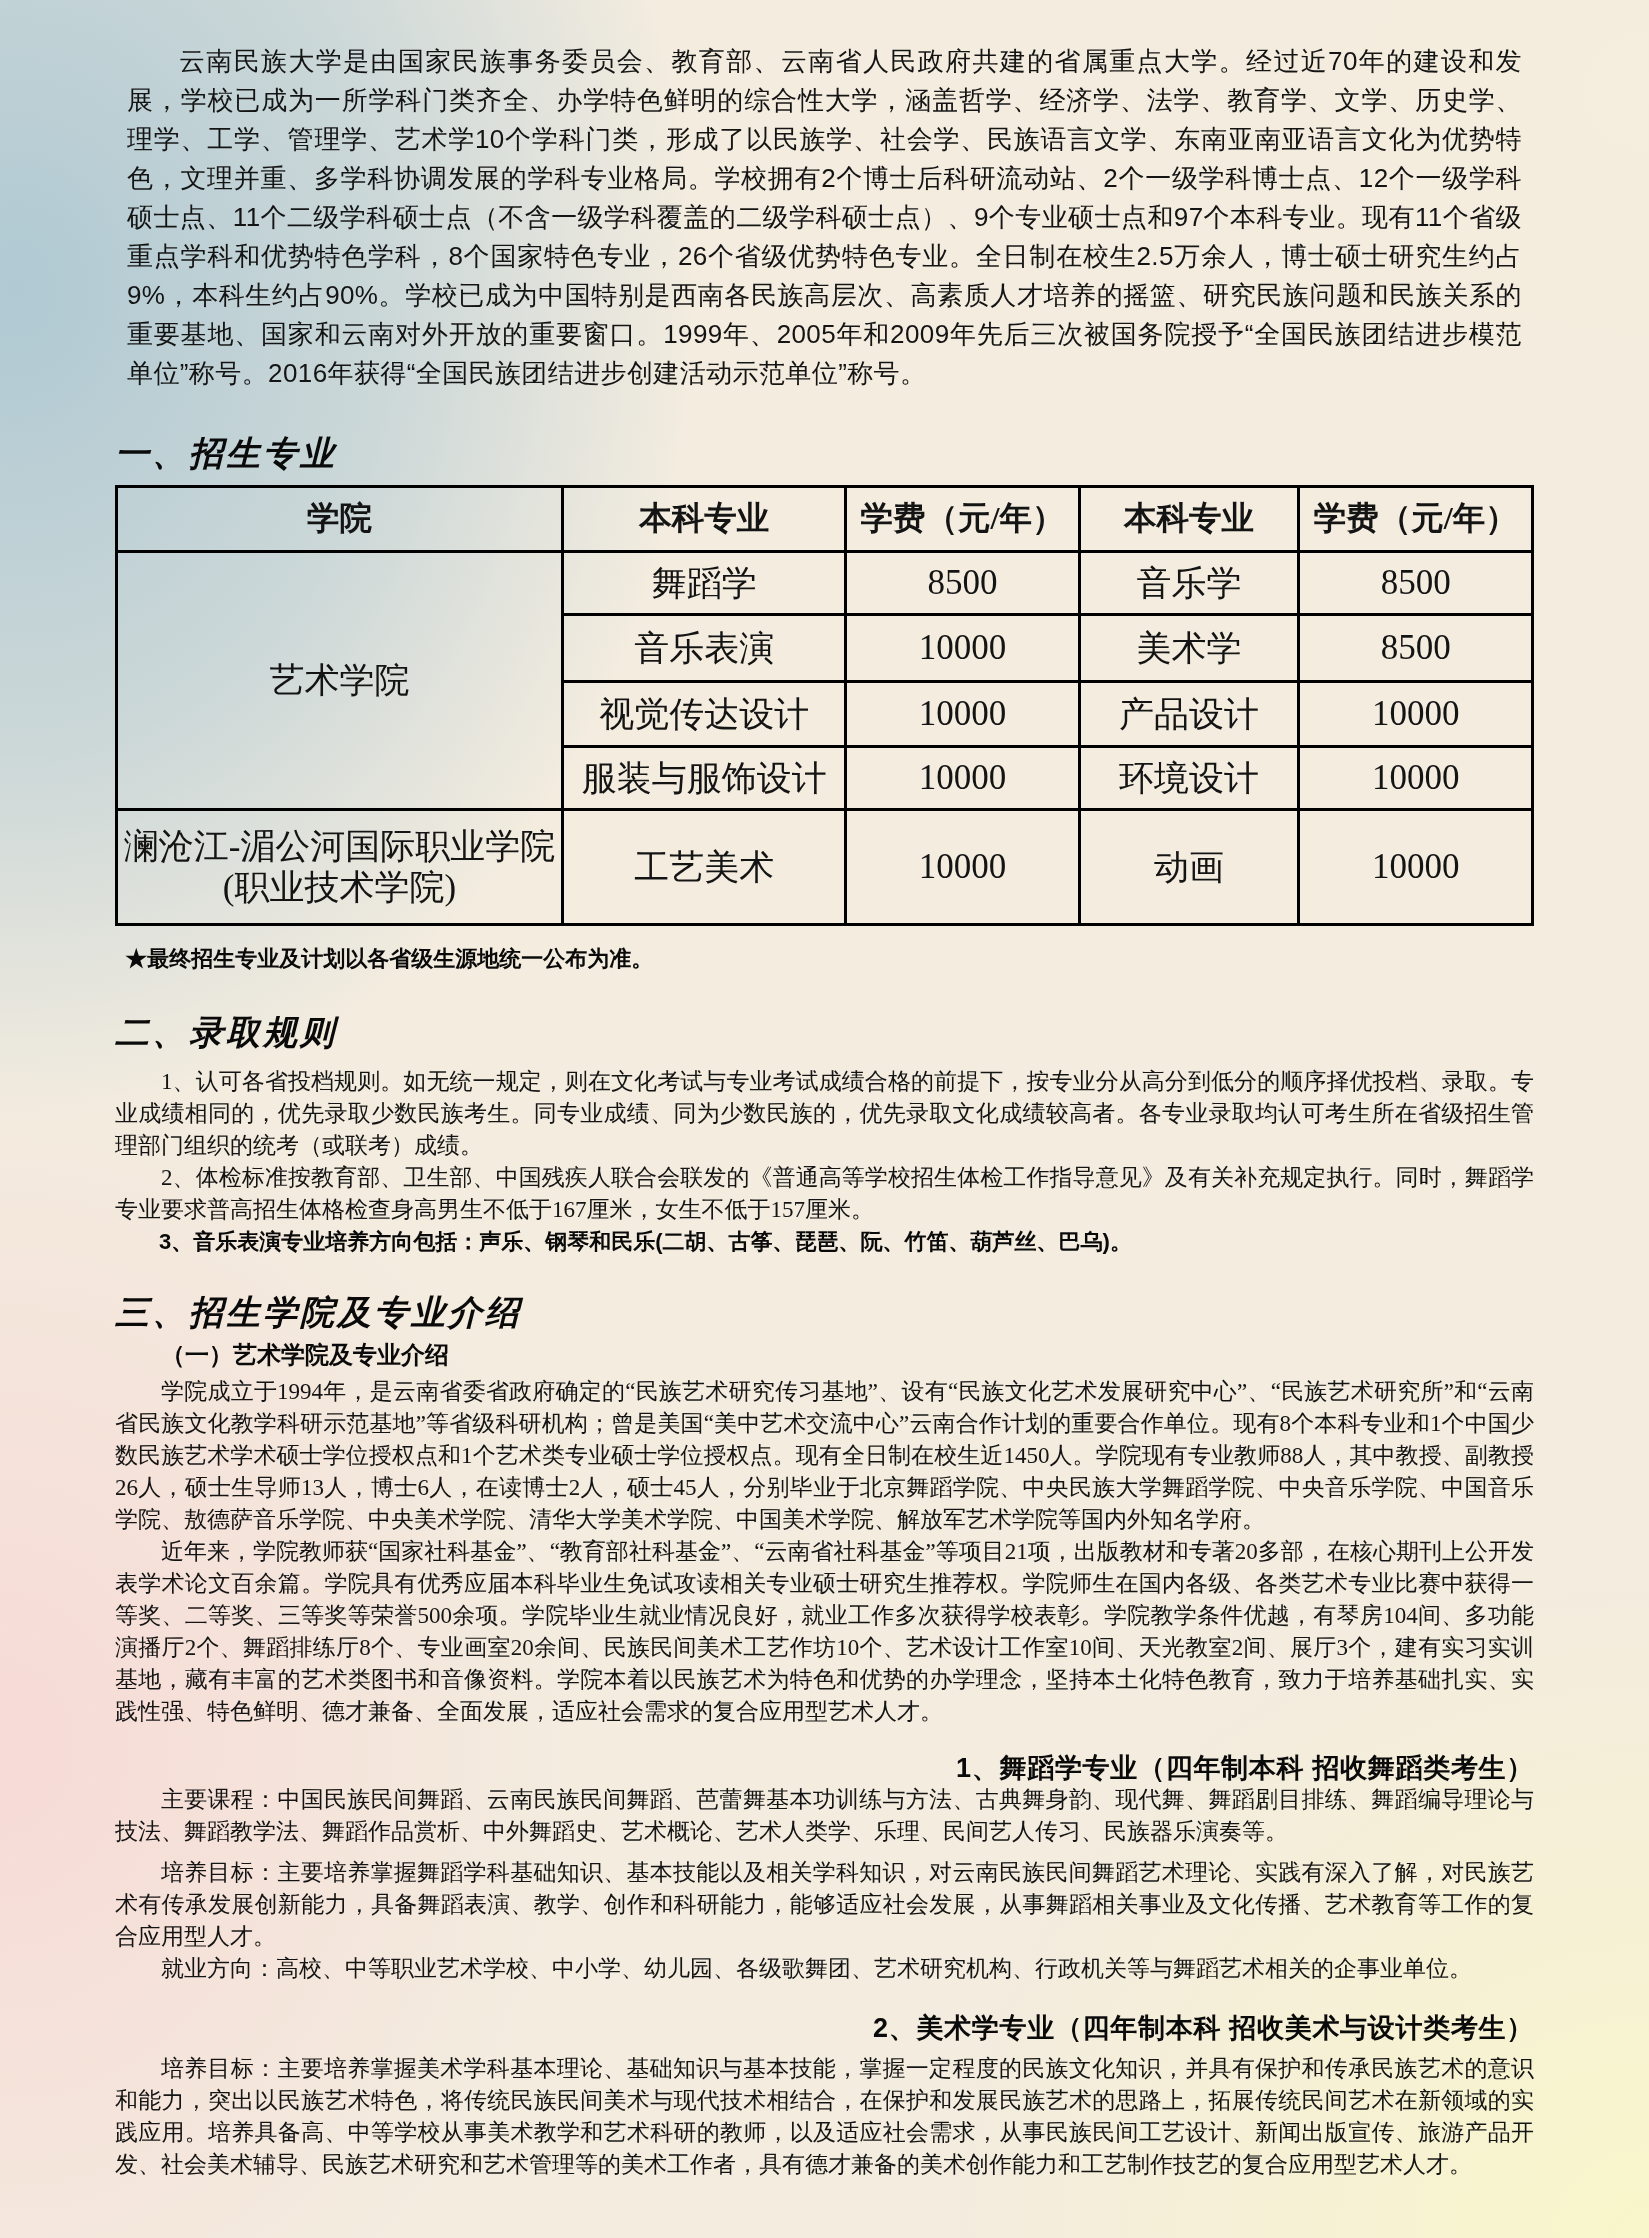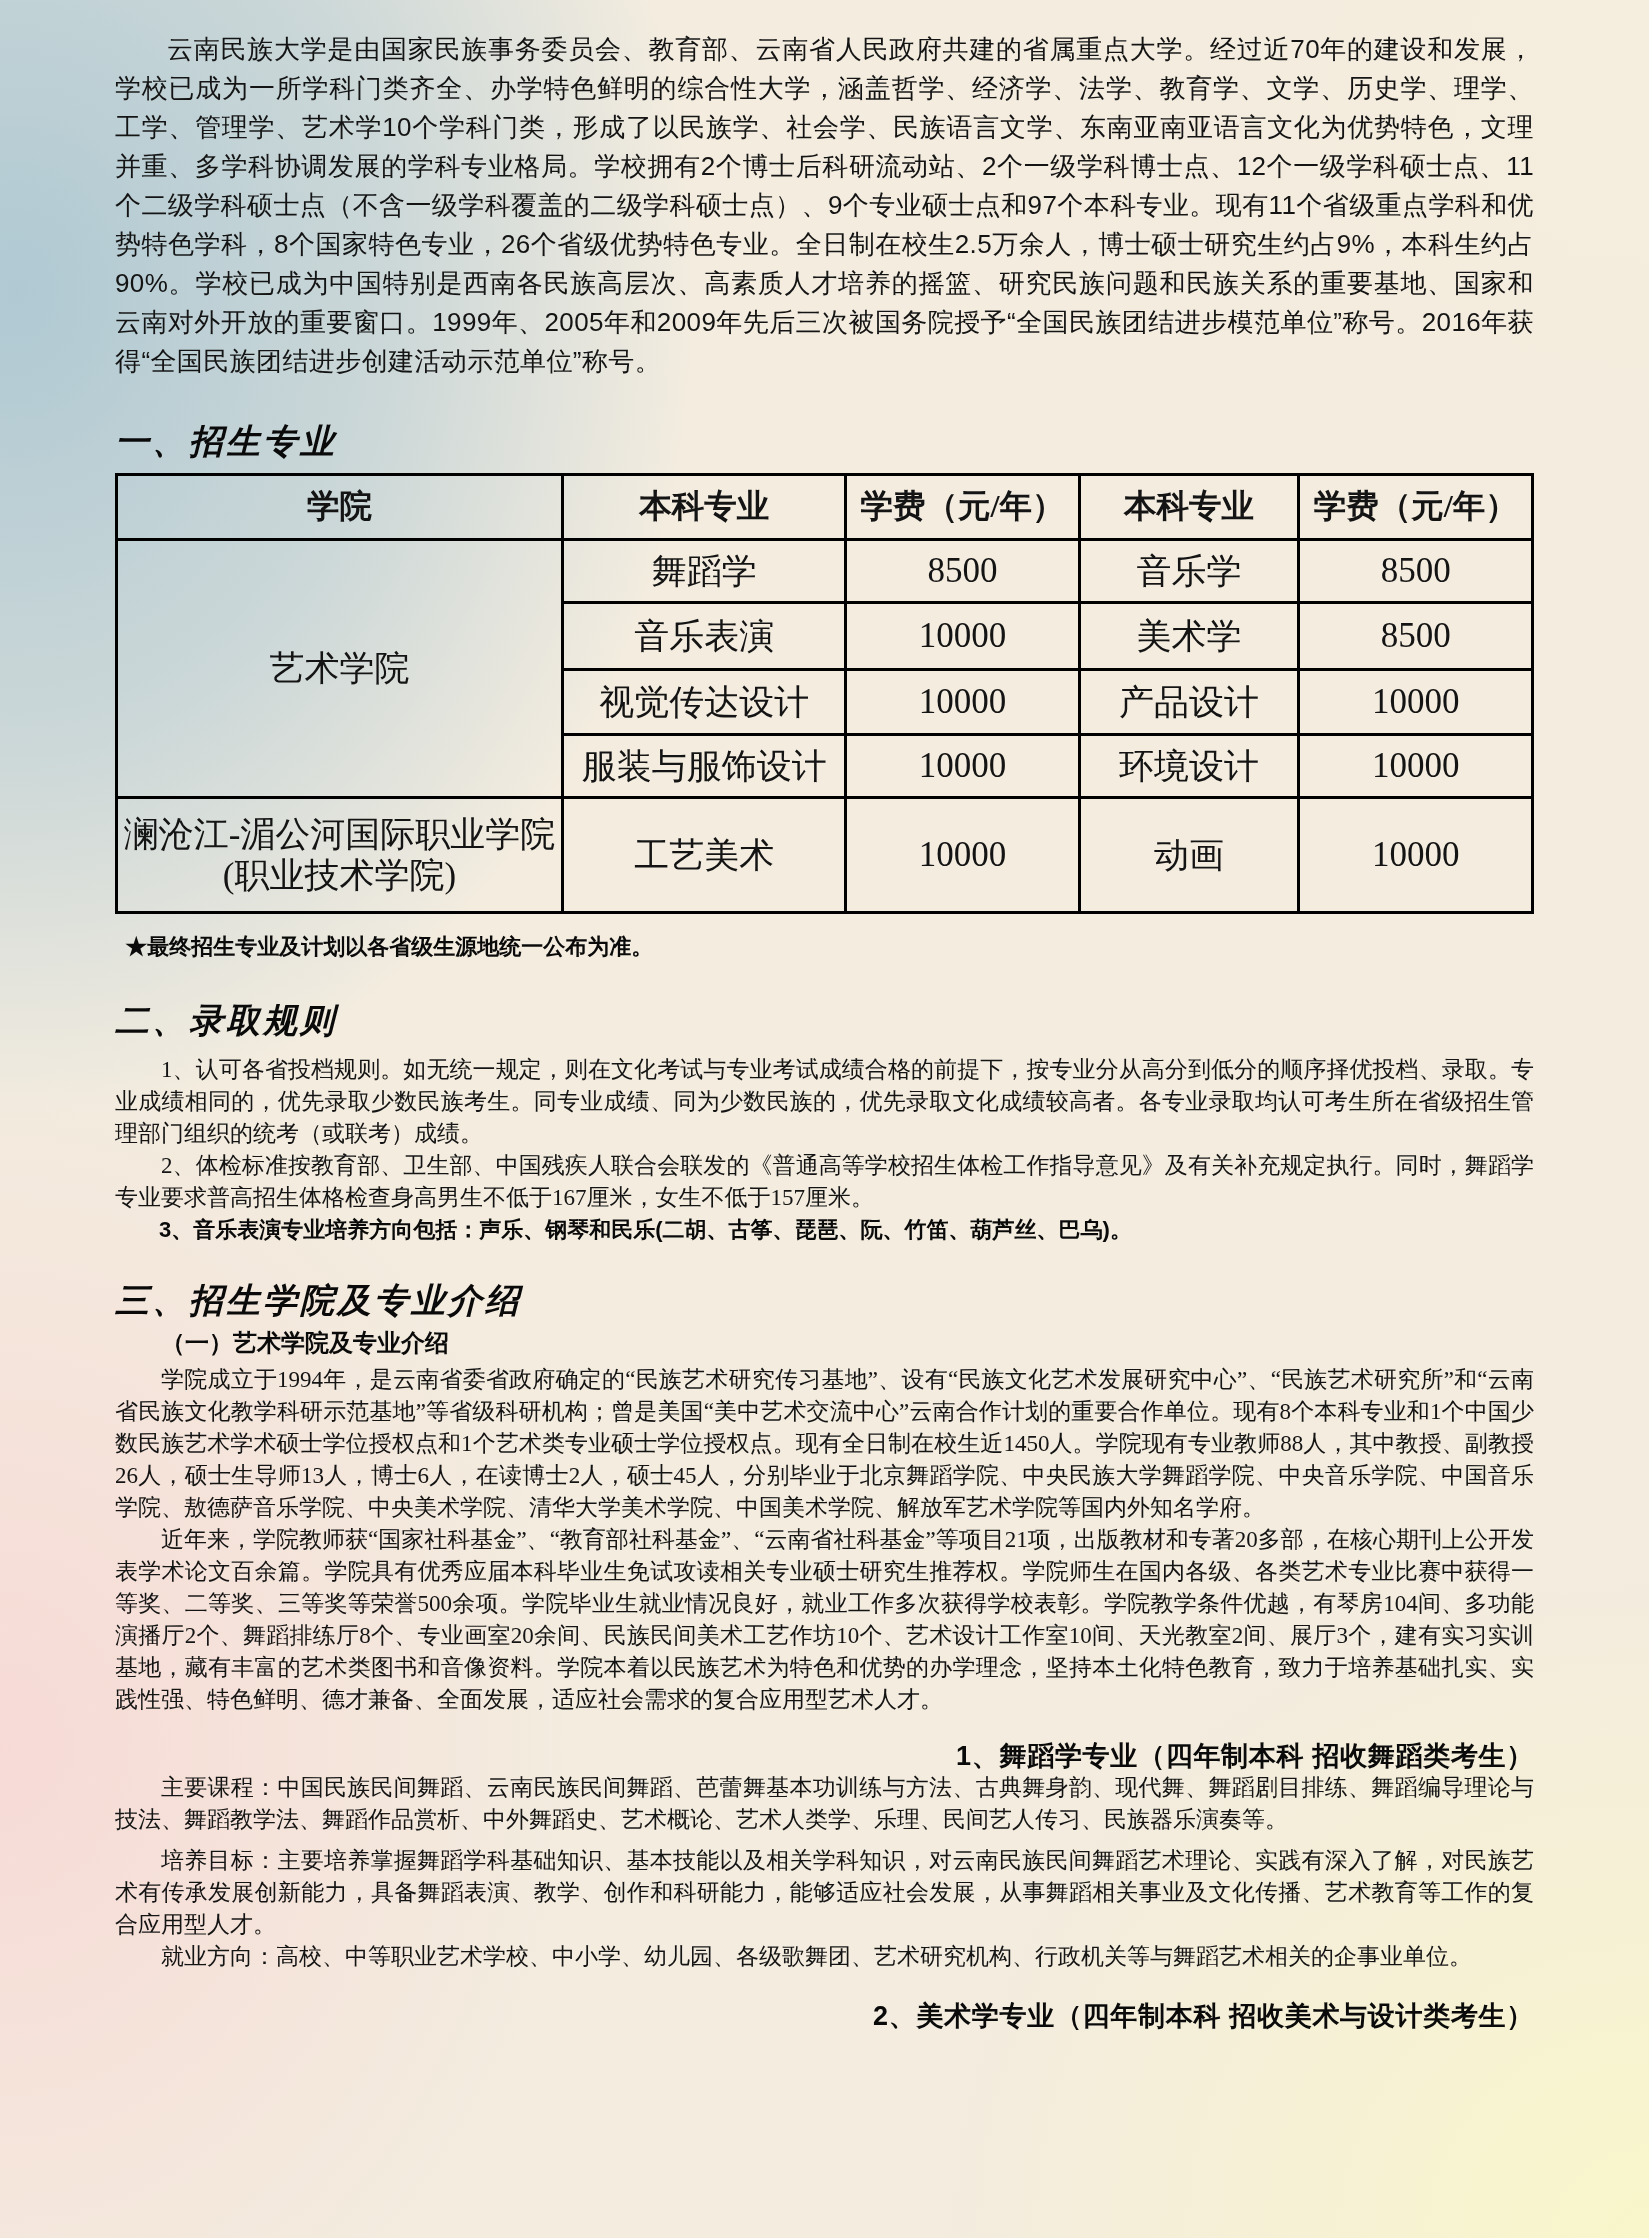--- a/index.html
+++ b/index.html
@@ -11,21 +11,21 @@
     background-color:#f3ecdf;
     background-image:
       radial-gradient(ellipse 997px 1219px at 1% 13%,  rgba(172,199,210,0.95) 0%, rgba(172,199,210,0.55) 38%, rgba(172,199,210,0) 68%),
       radial-gradient(ellipse 924px 1108px at 0% 78%,  rgba(248,214,211,0.80) 0%, rgba(248,214,211,0) 62%),
       radial-gradient(ellipse 1182px 1108px at 100% 100%, rgba(250,247,200,0.90) 0%, rgba(250,247,200,0) 60%),
       radial-gradient(ellipse 1108px 960px at 100% 4%, rgba(245,238,222,0.95) 0%, rgba(245,238,222,0) 58%);
   }
   .content { padding:29.6px 115px 0 115px; }
 
   .intro {
-    margin:0;
+    margin:12px;
     font-family:"Liberation Sans", sans-serif;
     font-size:26px; line-height:39px;
     text-align:justify; text-indent:2em;
     letter-spacing:0.4px;
   }
 
   h1.sec {
     margin:43px 0 0 0;
     font-family:"Liberation Sans", sans-serif;
     font-weight:800;
@@ -187,16 +187,17 @@
 
     <p class="para para-first">学院成立于1994年，是云南省委省政府确定的“民族艺术研究传习基地”、设有“民族文化艺术发展研究中心”、“民族艺术研究所”和“云南省民族文化教学科研示范基地”等省级科研机构；曾是美国“美中艺术交流中心”云南合作计划的重要合作单位。现有8个本科专业和1个中国少数民族艺术学术硕士学位授权点和1个艺术类专业硕士学位授权点。现有全日制在校生近1450人。学院现有专业教师88人，其中教授、副教授26人，硕士生导师13人，博士6人，在读博士2人，硕士45人，分别毕业于北京舞蹈学院、中央民族大学舞蹈学院、中央音乐学院、中国音乐学院、敖德萨音乐学院、中央美术学院、清华大学美术学院、中国美术学院、解放军艺术学院等国内外知名学府。</p>
     <p class="para">近年来，学院教师获“国家社科基金”、“教育部社科基金”、“云南省社科基金”等项目21项，出版教材和专著20多部，在核心期刊上公开发表学术论文百余篇。学院具有优秀应届本科毕业生免试攻读相关专业硕士研究生推荐权。学院师生在国内各级、各类艺术专业比赛中获得一等奖、二等奖、三等奖等荣誉500余项。学院毕业生就业情况良好，就业工作多次获得学校表彰。学院教学条件优越，有琴房104间、多功能演播厅2个、舞蹈排练厅8个、专业画室20余间、民族民间美术工艺作坊10个、艺术设计工作室10间、天光教室2间、展厅3个，建有实习实训基地，藏有丰富的艺术类图书和音像资料。学院本着以民族艺术为特色和优势的办学理念，坚持本土化特色教育，致力于培养基础扎实、实践性强、特色鲜明、德才兼备、全面发展，适应社会需求的复合应用型艺术人才。</p>
 
     <h3 class="major">1、舞蹈学专业（四年制本科 招收舞蹈类考生）</h3>
     <p class="para">主要课程：中国民族民间舞蹈、云南民族民间舞蹈、芭蕾舞基本功训练与方法、古典舞身韵、现代舞、舞蹈剧目排练、舞蹈编导理论与技法、舞蹈教学法、舞蹈作品赏析、中外舞蹈史、艺术概论、艺术人类学、乐理、民间艺人传习、民族器乐演奏等。</p>
     <p class="para m-para-first">培养目标：主要培养掌握舞蹈学科基础知识、基本技能以及相关学科知识，对云南民族民间舞蹈艺术理论、实践有深入了解，对民族艺术有传承发展创新能力，具备舞蹈表演、教学、创作和科研能力，能够适应社会发展，从事舞蹈相关事业及文化传播、艺术教育等工作的复合应用型人才。</p>
     <p class="para">就业方向：高校、中等职业艺术学校、中小学、幼儿园、各级歌舞团、艺术研究机构、行政机关等与舞蹈艺术相关的企事业单位。</p>
 
     <h3 class="major major2">2、美术学专业（四年制本科 招收美术与设计类考生）</h3>
+    <p class="para m-para-first">培养目标：主要培养掌握美术学科基本理论、基础知识与基本技能，掌握一定程度的民族文化知识，并具有保护和传承民族艺术的意识和能力，突出以民族艺术特色，将传统民族民间美术与现代技术相结合，在保护和发展民族艺术的思路上，拓展传统民间艺术在新领域的实践应用。培养具备高、中等学校从事美术教学和艺术科研的教师，以及适应社会需求，从事民族民间工艺设计、新闻出版宣传、旅游产品开发、社会美术辅导、民族艺术研究和艺术管理等的美术工作者，具有德才兼备的美术创作能力和工艺制作技艺的复合应用型艺术人才。</p>
 
   </div>
 </div>
 
 
 </body></html>

